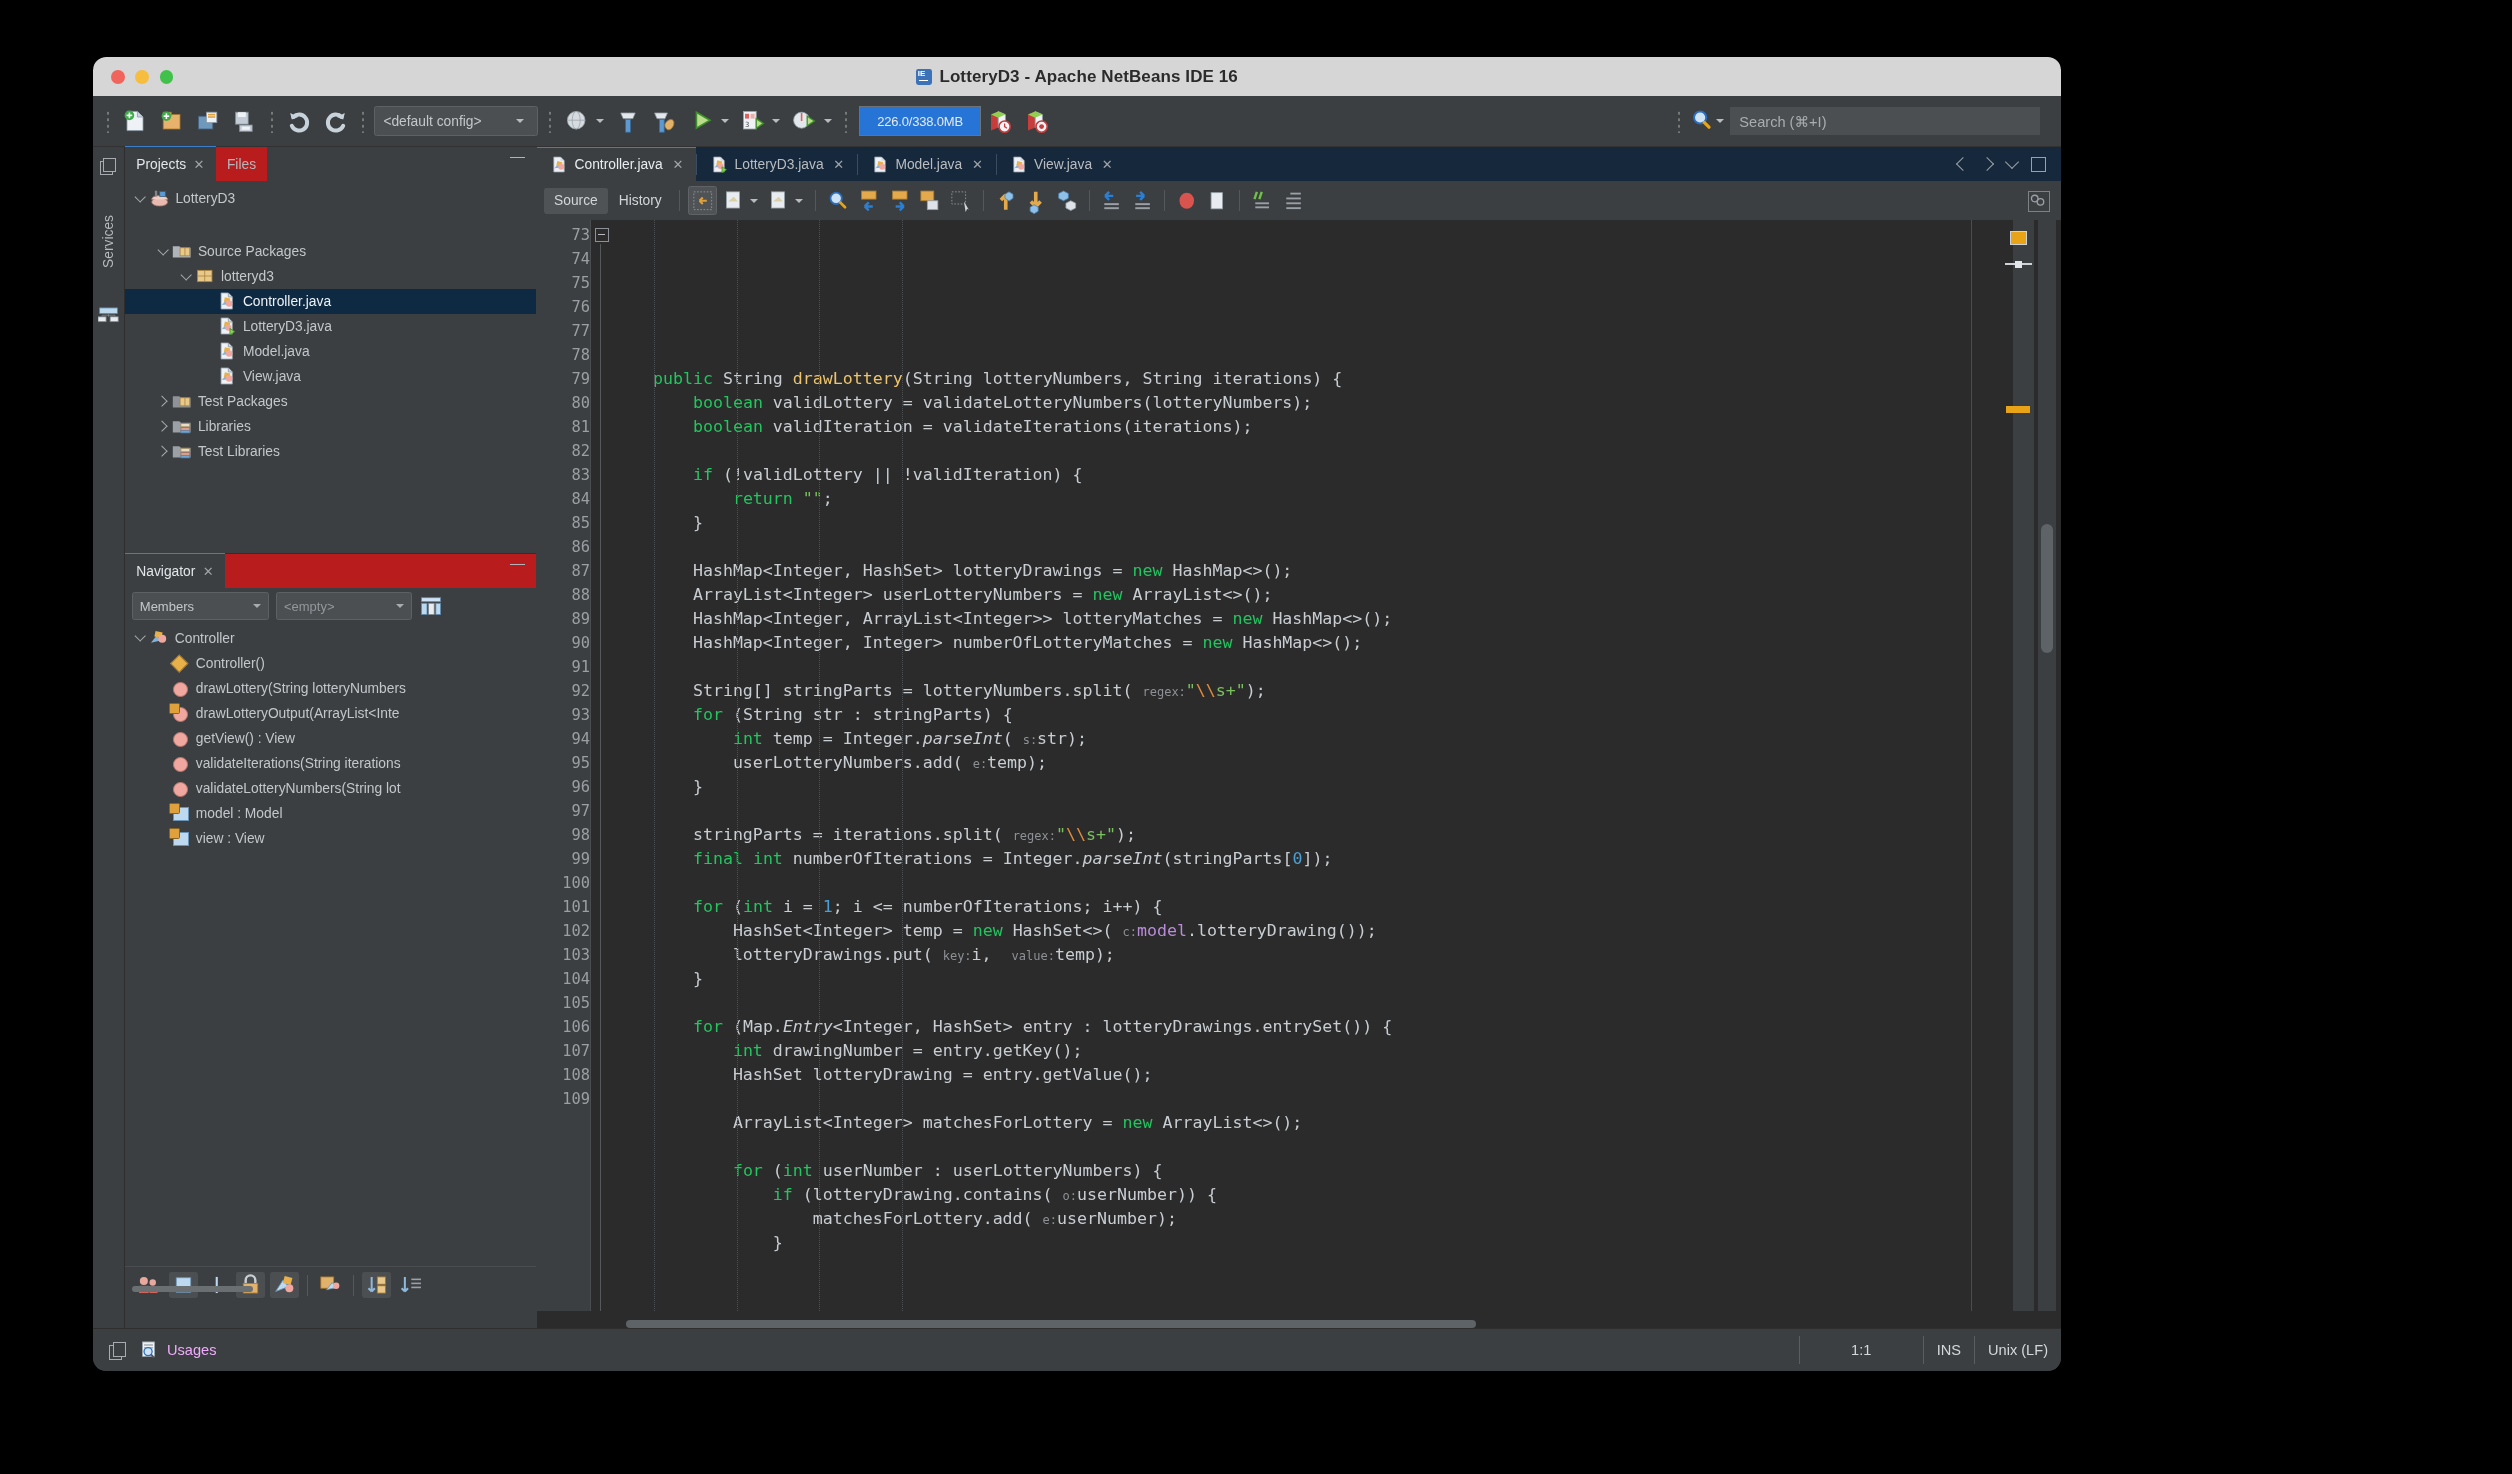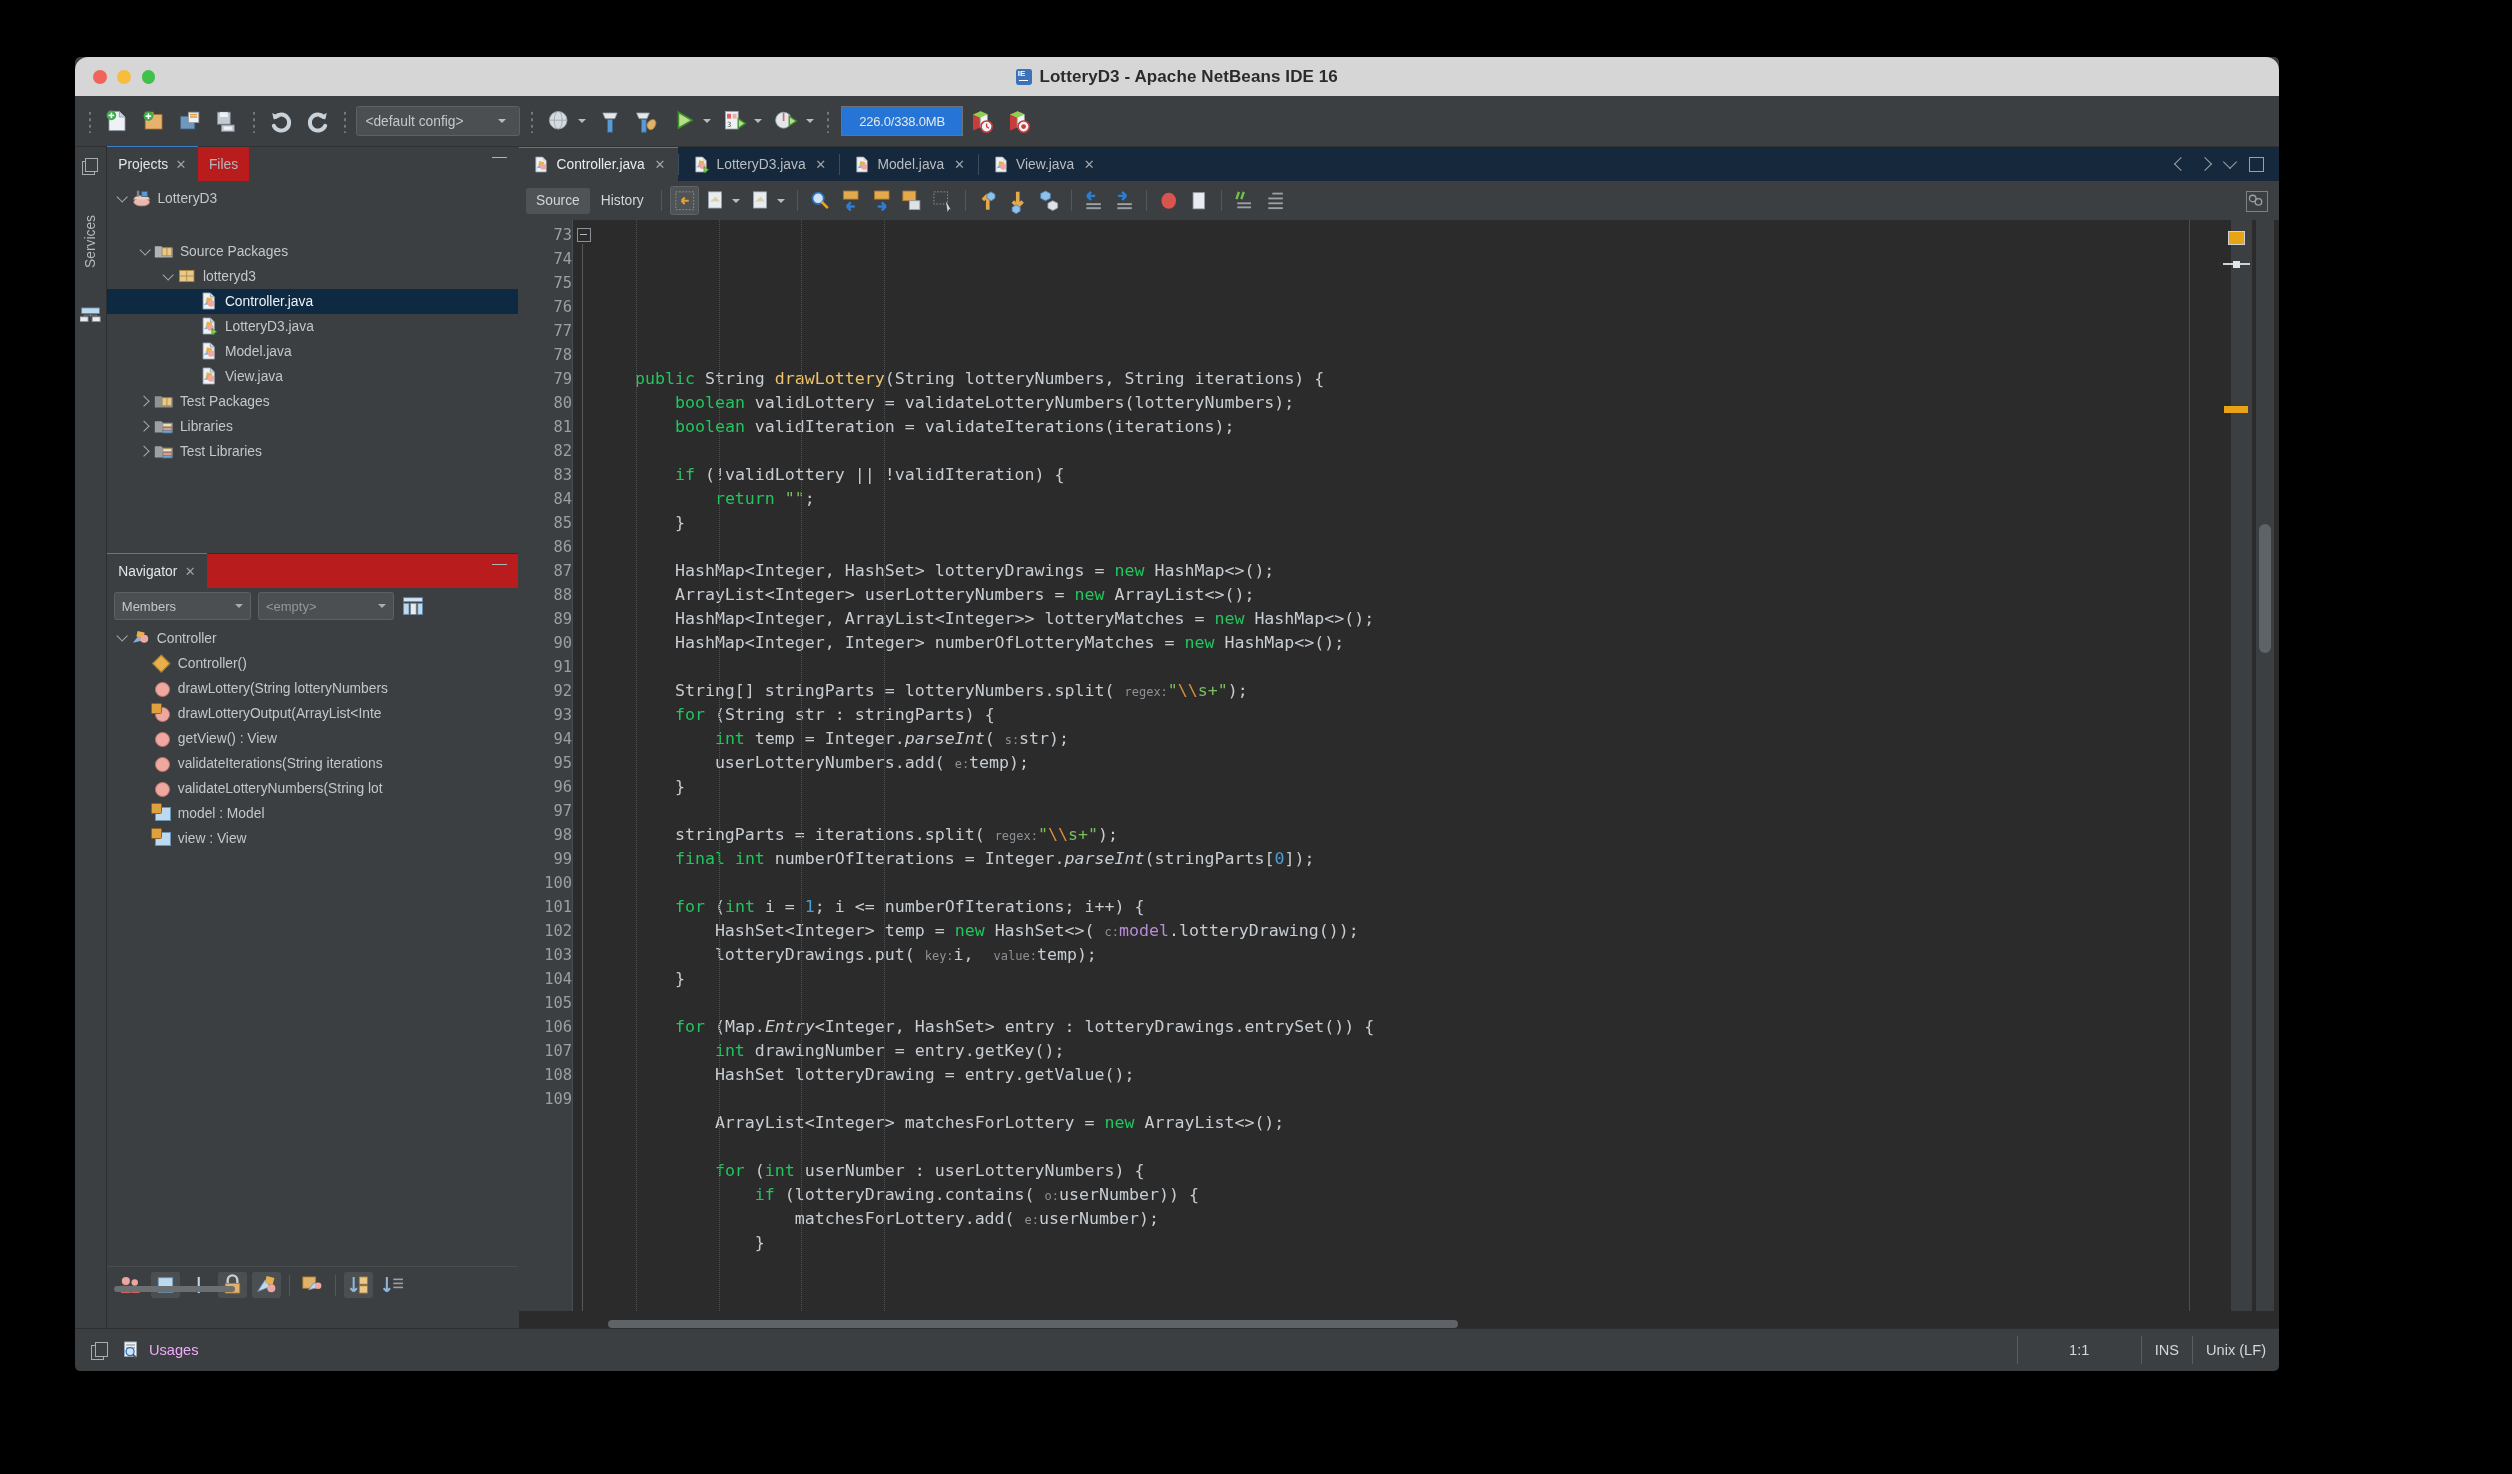--- a/index.html
+++ b/index.html
@@ -1,21 +1,21 @@
 <!DOCTYPE html>
 <html style="font-size:13px"><head>
 <meta charset="utf-8">
 <style>
   html,body{margin:0;padding:0;background:#000;}
   body{width:2512px;height:1475px;font-family:"Liberation Sans",sans-serif;-webkit-font-smoothing:antialiased;}
 
   .desktop{position:absolute;inset:0;background:#000;}
 
   
-  .window{position:absolute;left:75px;top:57px;width:2204px;height:1314px;border-radius:5px;
+  .window{position:absolute;left:93px;top:57px;width:1968px;height:1314px;border-radius:13px;
           background:#3c3f41;box-shadow:0 8px 32px rgba(0,0,0,.8);overflow:hidden;}
 
   
   .titlebar{position:relative;height:39px;background:#d6d6d6;border-radius:13px 13px 0 0;}
   .traffic{position:absolute;left:18px;top:13px;display:flex;gap:10.5px;}
   .tl{width:13.8px;height:13.8px;border-radius:50%;}
   .tl.red{background:#f0645c;}.tl.yel{background:#f6bd3f;}.tl.grn{background:#3fc14a;}
   .title-wrap{position:absolute;left:0;right:0;top:0;height:39px;display:flex;align-items:center;justify-content:center;gap:7.3px;}
   .title-ico{width:16px;height:16px;border-radius:2.4px;background:#3b72b8;position:relative;flex:none;}
   .title-ico:before{content:"IE";position:absolute;left:1.6px;top:0.8px;font-size:8px;color:#fff;font-weight:bold;}
@@ -303,20 +303,31 @@
         <svg width="32" height="32" viewBox="0 0 40 40">
               <path d="M10 12l9-4v20l-9 4z" fill="#c83c3c"></path>
               <path d="M19 8l9 4v20l-9-4z" fill="#f0f4f8" stroke="#98a2aa"></path>
               <path d="M10 12l9-4 9 4-9 4z" fill="#8fd14f"></path>
               <circle cx="27" cy="27" r="7" fill="#f0f4f8" stroke="#c83c3c" stroke-width="2"></circle>
               <circle cx="27" cy="27" r="3" fill="#c83c3c"></circle>
             </svg>
       </div>
     </div>
 
+    <div class="right-tb">
+      <div class="grip"></div>
+      <div style="width:27.5px;height:27.5px;position:relative;">
+        <svg width="27.5" height="27.5" viewBox="0 0 34 34">
+              <circle cx="15" cy="13" r="7.5" fill="#cfe3f5" stroke="#2a6fc0" stroke-width="2.4"></circle>
+              <path d="M20 19l6 6" stroke="#e8a317" stroke-width="4" stroke-linecap="round"></path>
+            </svg>
+      </div>
+      <span class="caret"></span>
+      <div class="searchbox">Search (⌘+I)</div>
+    </div>
   </div>
 
   <div class="body">
 
     <div class="vstrip">
       <div class="docs">
             <i></i>
             <i></i>
           </div>
       <div class="vlabel">Services</div>

